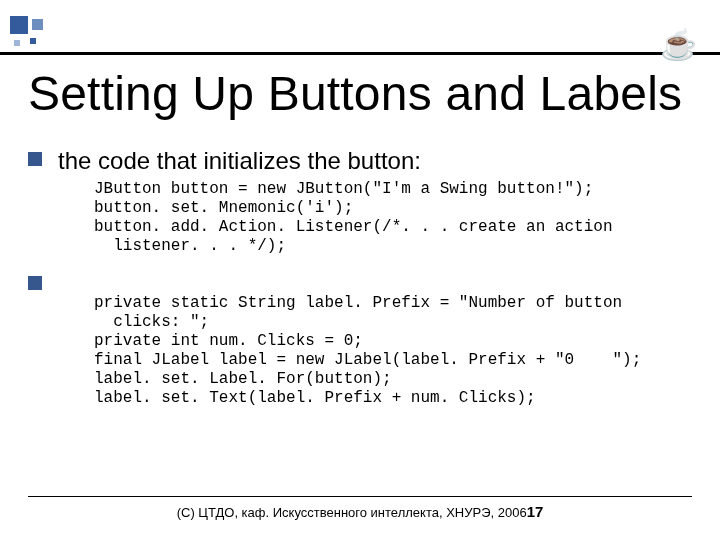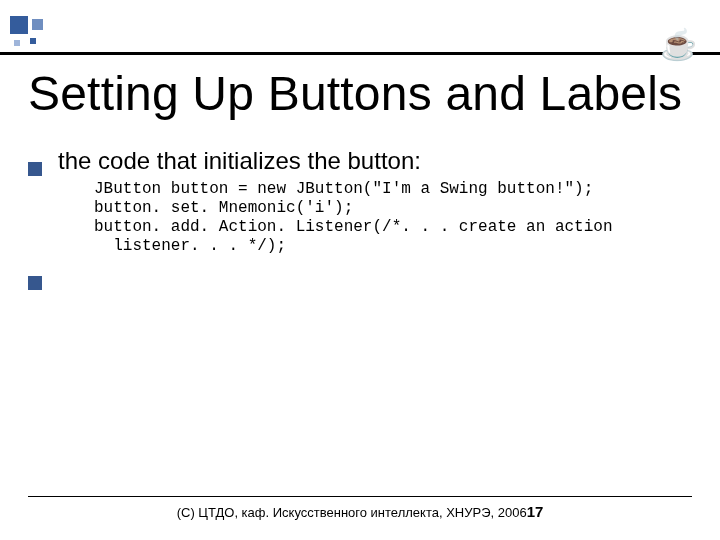--- a/index.html
+++ b/index.html
@@ -55,21 +55,21 @@
     letter-spacing: 0.2px;
   }
   .content {
     position: absolute;
     top: 146px;
     left: 28px;
     right: 20px;
   }
   .bullet-row {
     display: flex;
-    align-items: flex-end;
+    align-items: flex-start;
     margin-bottom: 2px;
   }
   .bullet-mark {
     width: 14px; height: 14px;
     background: #36578e;
     margin-top: 6px;
     margin-right: 16px;
     flex: 0 0 14px;
   }
   .bullet-text {
@@ -121,19 +121,25 @@
     <div class="bullet-text">the code that initializes the button:</div>
   </div>
   <div class="code-block">JButton button = new JButton("I'm a Swing button!");
 button. set. Mnemonic('i');
 button. add. Action. Listener(/*. . . create an action
   listener. . . */);</div>
 
   <div class="bullet-row">
     <div class="bullet-mark"></div>
   </div>
+  <div class="code-block">private static String label. Prefix = "Number of button
+  clicks: ";
+private int num. Clicks = 0;
+final JLabel label = new JLabel(label. Prefix + "0    ");
+label. set. Label. For(button);
+label. set. Text(label. Prefix + num. Clicks);</div>
 
 </div>
 
 <div class="footer">
   <span class="copyright">(С) ЦТДО, каф. Искусственного интеллекта, ХНУРЭ, 2006</span>
   <span class="pagenum">17</span>
 </div>
 
 </body></html>

